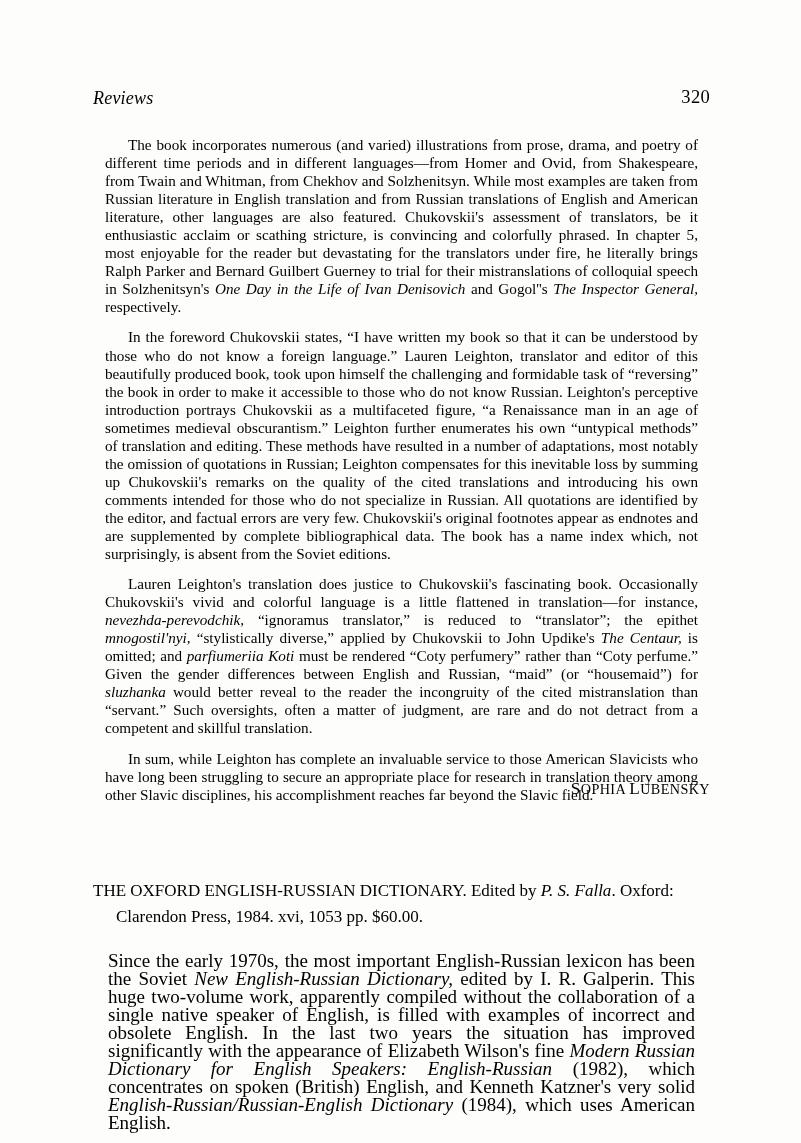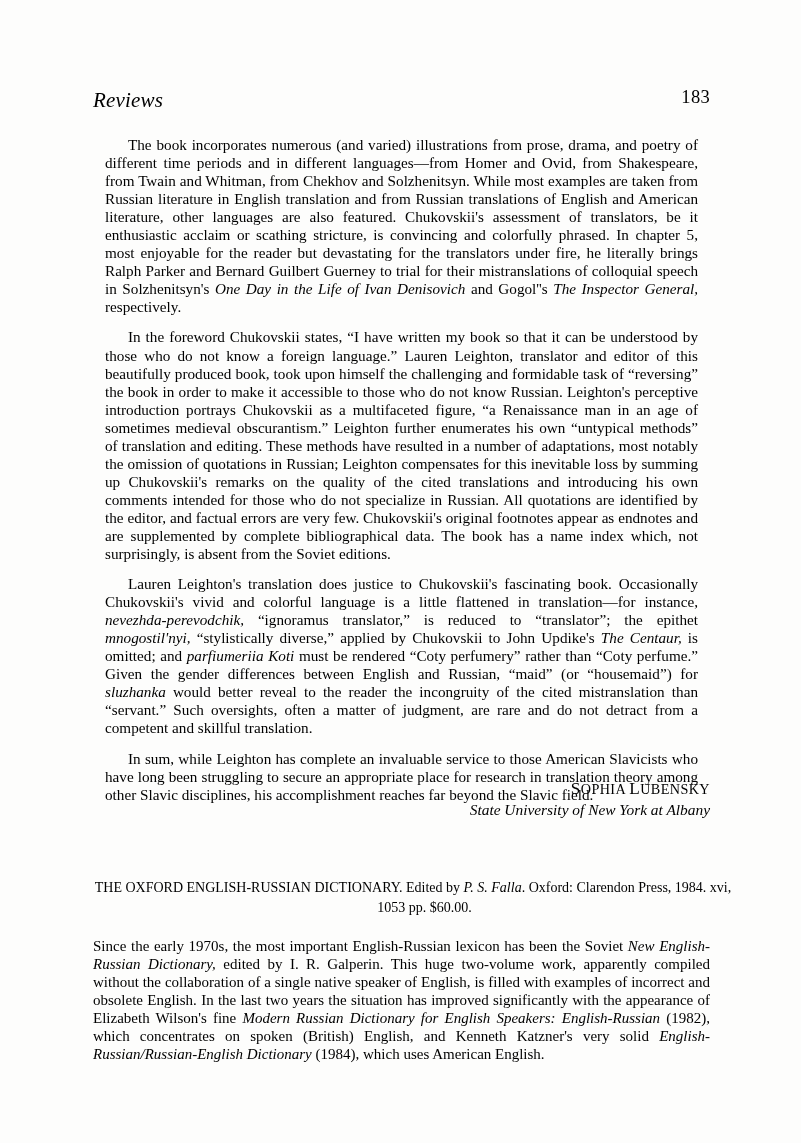--- a/index.html
+++ b/index.html
@@ -29,21 +29,21 @@
     left: 0;
     top: 88px;
     width: 617px;
     height: 22px;
   }
   .runhead-title {
     position: absolute;
     left: 0;
     top: 0;
     font-style: italic;
-    font-size: 21px;
+    font-size: 18px;
     letter-spacing: 0.2px;
   }
   .runhead-page {
     position: absolute;
     right: 0;
     top: -1px;
     font-size: 18.5px;
     letter-spacing: 0.3px;
   }
 
@@ -92,62 +92,61 @@
     line-height: 19px;
     margin-top: 1px;
   }
 
   
   .review-head {
     position: absolute;
     left: 0;
     top: 878px;
     width: 617px;
-    font-size: 14px;
-    line-height: 20px;
-    text-align: center;
+    font-size: 17px;
+    line-height: 26px;
+    text-align: left;
     padding-left: 23px;
     text-indent: -23px;
   }
 
   .review-body {
     position: absolute;
     left: 0;
     top: 937px;
     width: 617px;
   }
   p.para-noindent {
-    margin: 0;
+    margin: 15px;
     text-align: justify;
-    font-size: 15px;
+    font-size: 19px;
     line-height: 18.05px;
     text-indent: 0;
   }
 </style>
 </head>
 <body>
 
 <div class="page">
   <div class="content">
 
     <div class="runhead">
       <span class="runhead-title">Reviews</span>
-      <span class="runhead-page">183</span>
+      <span class="runhead-page">320</span>
     </div>
 
     <div class="body-block">
       <p class="para"><span>The book incorporates numerous (and varied) illustrations from prose, drama, and poetry of different time periods and in different languages—from Homer and Ovid, from Shakespeare, from Twain and Whitman, from Chekhov and Solzhenitsyn. While most examples are taken from Russian literature in English translation and from Russian translations of English and American literature, other languages are also featured. Chukovskii's assessment of translators, be it enthusiastic acclaim or scathing stricture, is convincing and colorfully phrased. In chapter 5, most enjoyable for the reader but devastating for the translators under fire, he literally brings Ralph Parker and Bernard Guilbert Guerney to trial for their mistranslations of colloquial speech in Solzhenitsyn's </span><i>One Day in the Life of Ivan Denisovich</i><span> and Gogol''s </span><i>The Inspector General,</i><span> respectively.</span></p>
       <p class="para"><span>In the foreword Chukovskii states, “I have written my book so that it can be understood by those who do not know a foreign language.” Lauren Leighton, translator and editor of this beautifully produced book, took upon himself the challenging and formidable task of “reversing” the book in order to make it accessible to those who do not know Russian. Leighton's perceptive introduction portrays Chukovskii as a multifaceted figure, “a Renaissance man in an age of sometimes medieval obscurantism.” Leighton further enumerates his own “untypical methods” of translation and editing. These methods have resulted in a number of adaptations, most notably the omission of quotations in Russian; Leighton compensates for this inevitable loss by summing up Chukovskii's remarks on the quality of the cited translations and introducing his own comments intended for those who do not specialize in Russian. All quotations are identified by the editor, and factual errors are very few. Chukovskii's original footnotes appear as endnotes and are supplemented by complete bibliographical data. The book has a name index which, not surprisingly, is absent from the Soviet editions.</span></p>
       <p class="para"><span>Lauren Leighton's translation does justice to Chukovskii's fascinating book. Occasionally Chukovskii's vivid and colorful language is a little flattened in translation—for instance, </span><i>nevezhda-perevodchik,</i><span> “ignoramus translator,” is reduced to “translator”; the epithet </span><i>mnogostil'nyi,</i><span> “stylistically diverse,” applied by Chukovskii to John Updike's </span><i>The Centaur,</i><span> is omitted; and </span><i>parfiumeriia Koti</i><span> must be rendered “Coty perfumery” rather than “Coty perfume.” Given the gender differences between English and Russian, “maid” (or “housemaid”) for </span><i>sluzhanka</i><span> would better reveal to the reader the incongruity of the cited mistranslation than “servant.” Such oversights, often a matter of judgment, are rare and do not detract from a competent and skillful translation.</span></p>
       <p class="para"><span>In sum, while Leighton has complete an invaluable service to those American Slavicists who have long been struggling to secure an appropriate place for research in translation theory among other Slavic disciplines, his accomplishment reaches far beyond the Slavic field.</span></p>
     </div>
 
     <div class="signature">
       <div class="sig-name"><span class="cap">S</span><span>OPHIA</span> <span class="cap">L</span><span>UBENSKY</span></div>
-      <div class="sig-affil">State University of New York at Albany</div>
     </div>
 
     <div class="review-head"><span>THE OXFORD ENGLISH-RUSSIAN DICTIONARY.</span><span> Edited by </span><i>P. S. Falla</i><span>. Oxford: Clarendon Press, 1984. xvi, 1053 pp. $60.00.</span></div>
 
     <div class="review-body">
       <p class="para-noindent"><span>Since the early 1970s, the most important English-Russian lexicon has been the Soviet </span><i>New English-Russian Dictionary,</i><span> edited by I. R. Galperin. This huge two-volume work, apparently compiled without the collaboration of a single native speaker of English, is filled with examples of incorrect and obsolete English. In the last two years the situation has improved significantly with the appearance of Elizabeth Wilson's fine </span><i>Modern Russian Dictionary for English Speakers: English-Russian</i><span> (1982), which concentrates on spoken (British) English, and Kenneth Katzner's very solid </span><i>English-Russian/Russian-English Dictionary</i><span> (1984), which uses American English.</span></p>
     </div>
 
   </div>
 </div>

